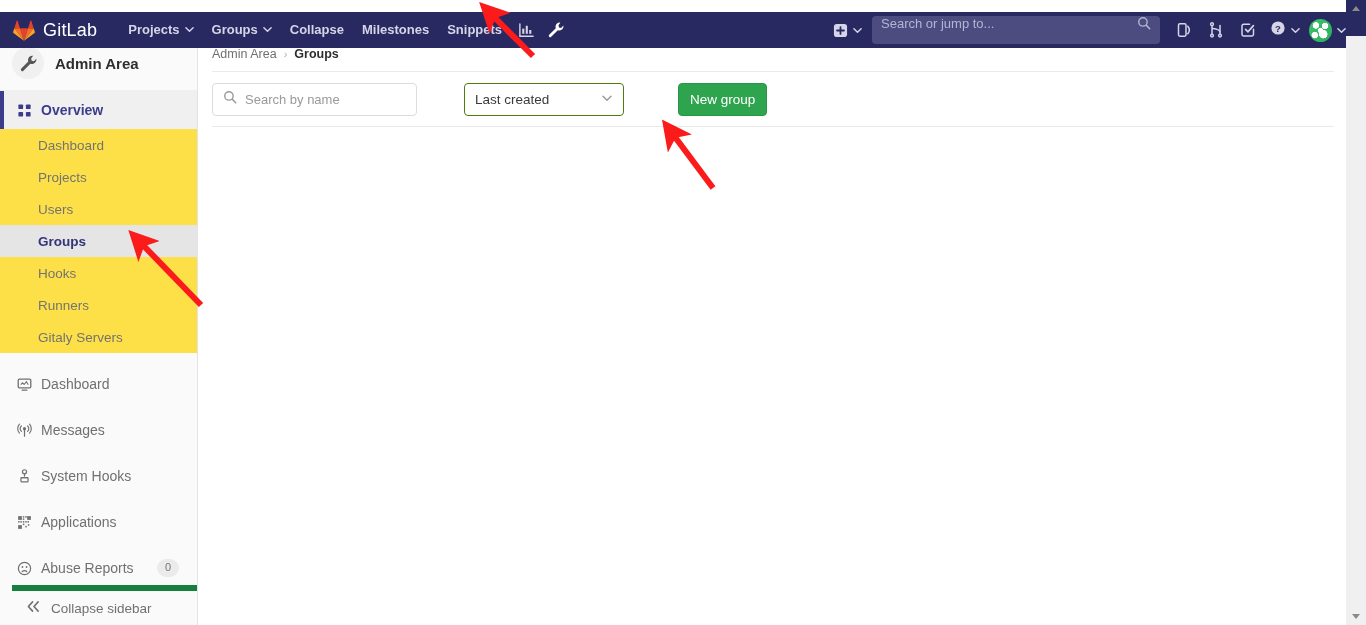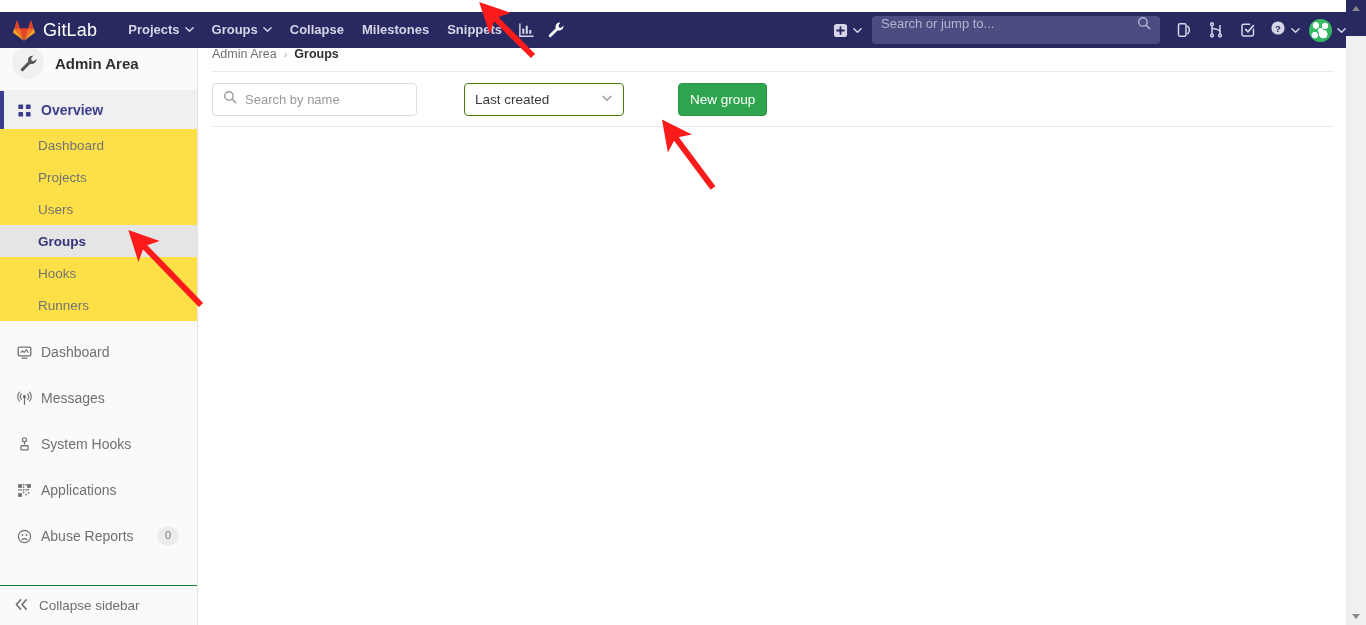--- a/index.html
+++ b/index.html
@@ -114,22 +114,22 @@
   }
   .sb-sub.active {
     background: #e5e5e5; color: #33337a; font-weight: bold;
   }
   .sb-badge {
     margin-left: auto; margin-right: 18px;
     background: #ebebeb; color:#777; font-size:11px;
     border-radius: 9px; padding: 2px 8px; line-height: 1.2;
   }
   #sb-footer {
-    position:absolute; bottom:0; left:0; right:0; height: 40px;
-    background: #fafafa; border-top: 1px solid #15803d;
+    position:absolute; bottom:0; left:12px; right:0; height: 40px;
+    background: #fafafa; border-top: 6px solid #15803d;
     display:flex; align-items:center; padding-left: 14px;
     color: #707070; font-size: 13.5px; cursor: pointer;
   }
   #sb-footer .ico { margin-right: 10px; }
 
   
   #sb-scrollbar {
     position: absolute; top: 36px; right: 0; width: 13px; height: 589px;
     background: #f2f2f2; z-index: 31;
   }
@@ -359,20 +359,23 @@
         <span>Users</span>
       </div>
       <div class="sb-item sb-sub active">
         <span>Groups</span>
       </div>
       <div class="sb-item sb-sub">
         <span>Hooks</span>
       </div>
       <div class="sb-item sb-sub">
         <span>Runners</span>
+      </div>
+      <div class="sb-item sb-sub">
+        <span>Gitaly Servers</span>
       </div>
     </div>
 
     <div style="height:12px"></div>
 
     <div class="sb-item sb-top-item">
       <span class="ico">
         <svg width="15" height="15" viewBox="0 0 16 16">
             <rect x="1.3" y="2.3" width="13.4" height="9.2" rx="1.2" stroke="#707070" stroke-width="1.4" fill="none"></rect>
             <path d="M5.5 14h5" stroke="#707070" stroke-width="1.4" stroke-linecap="round"></path>

